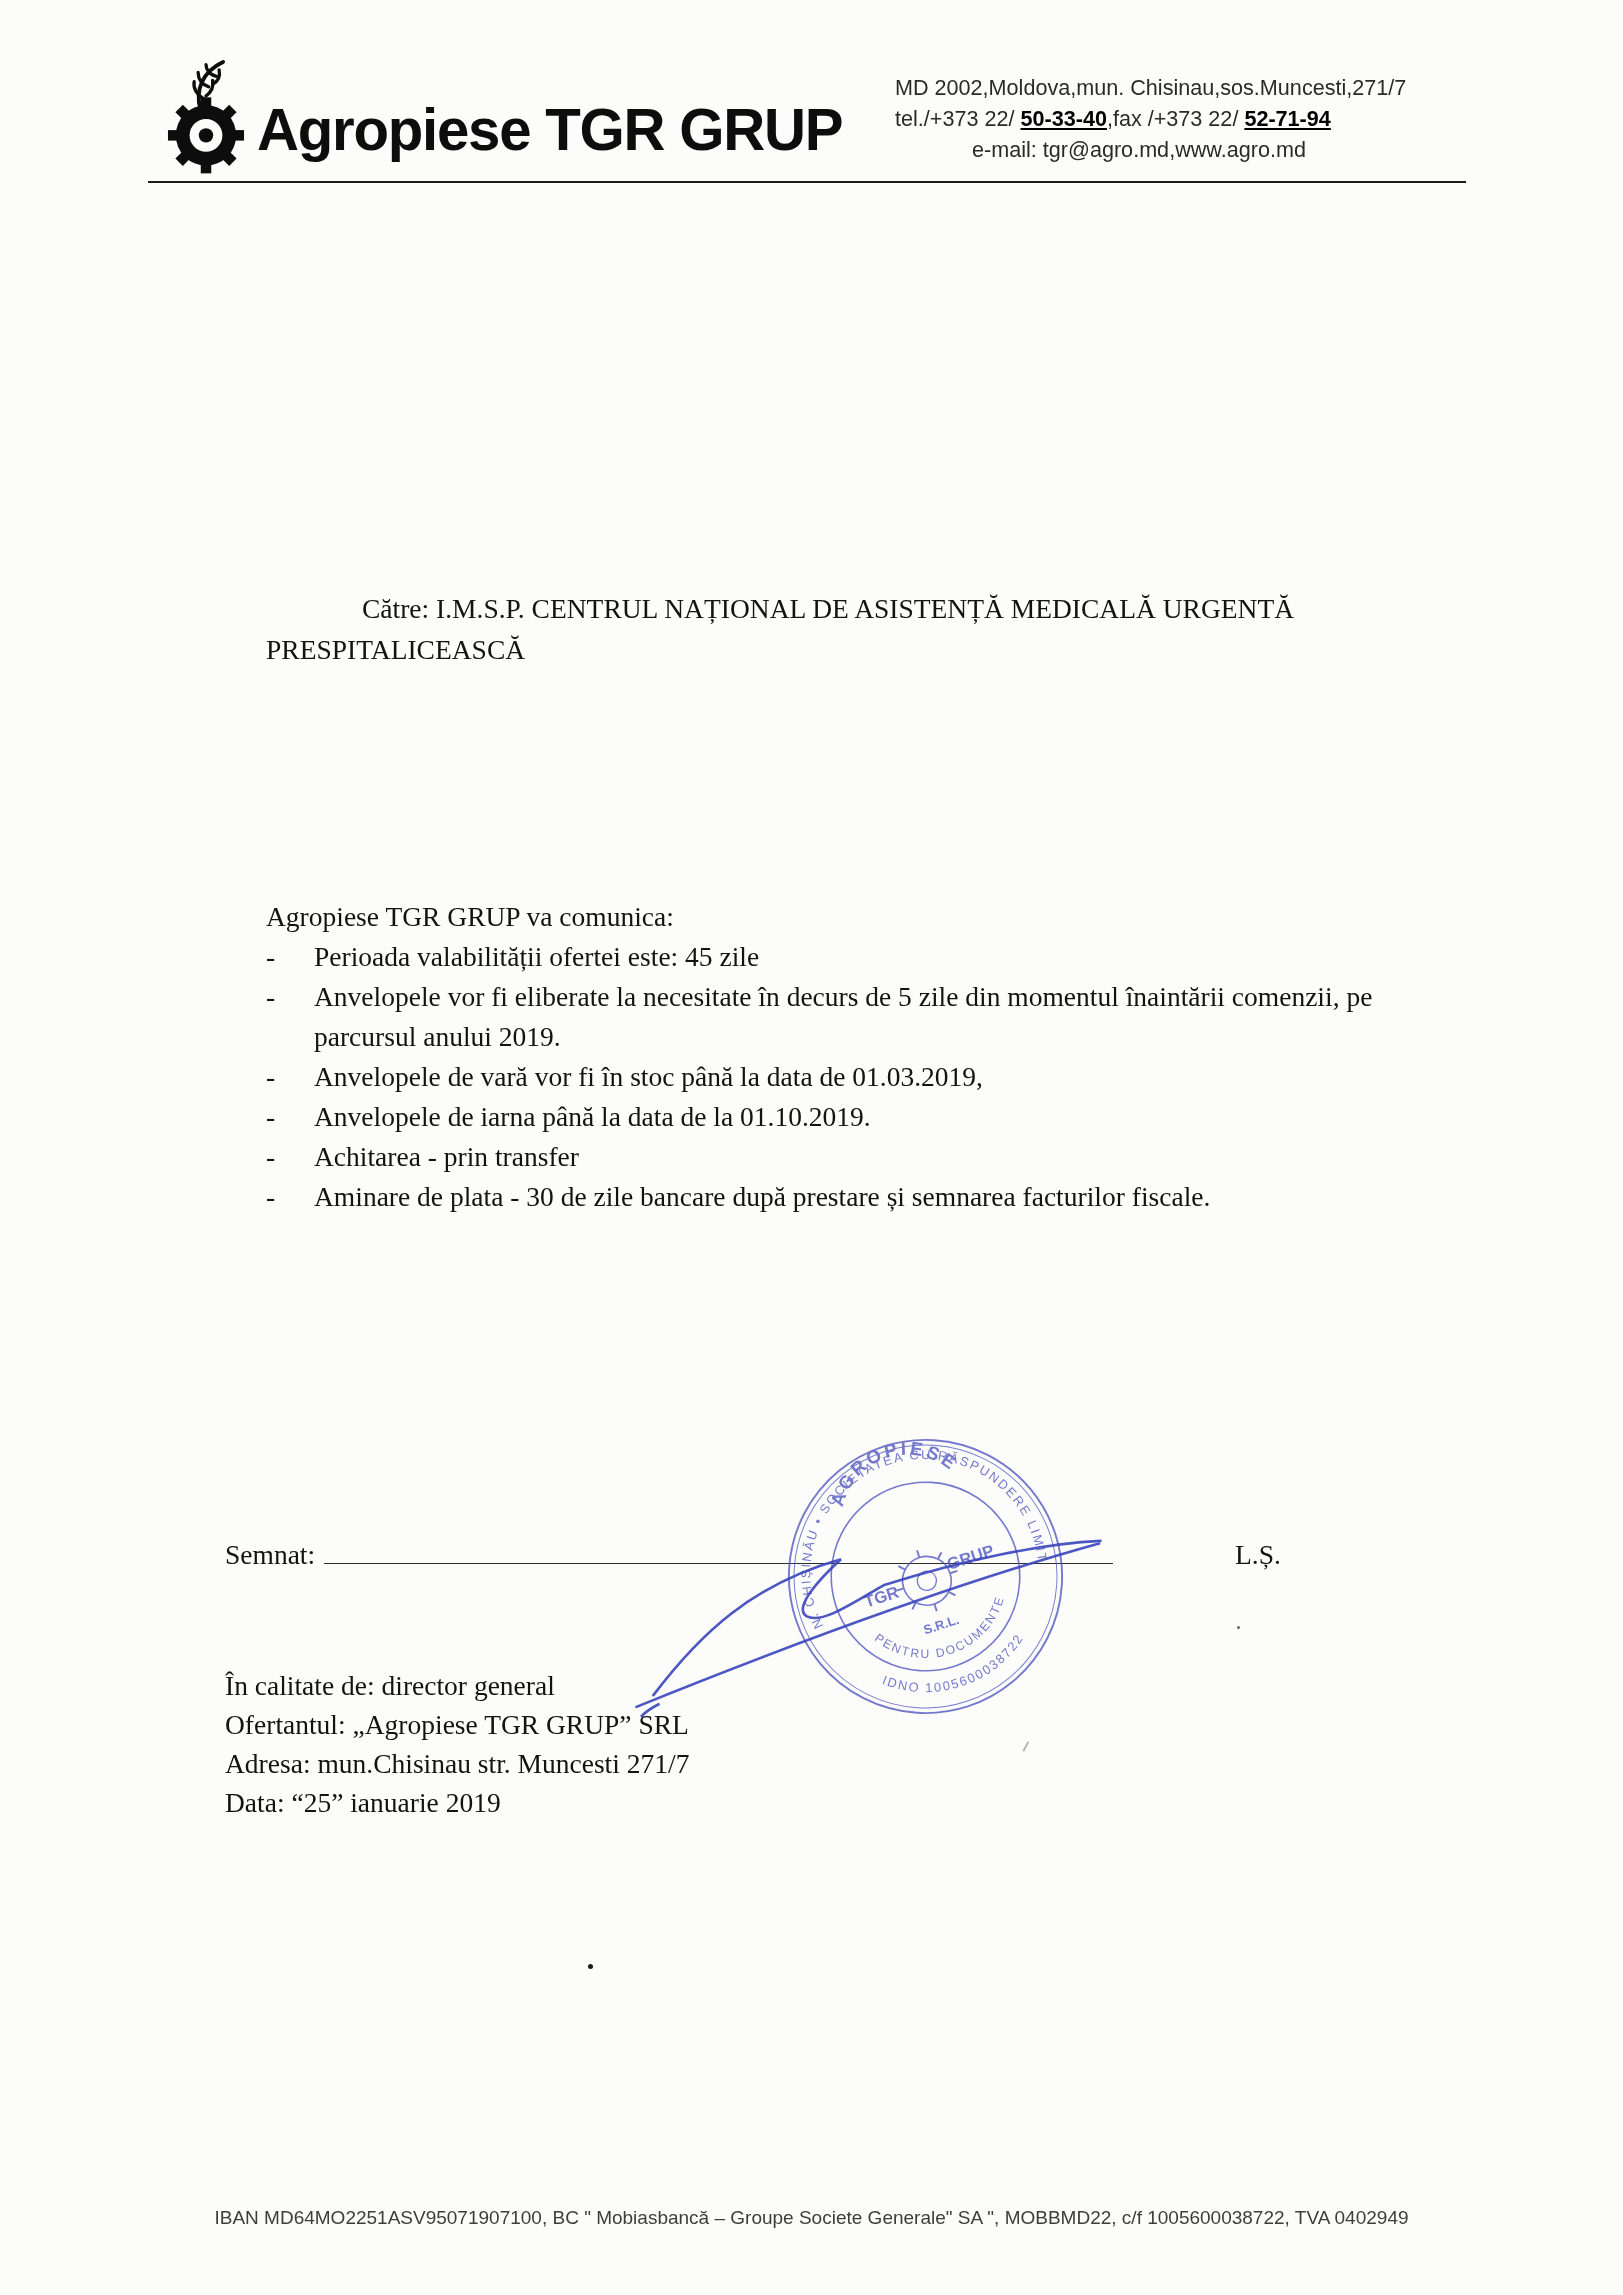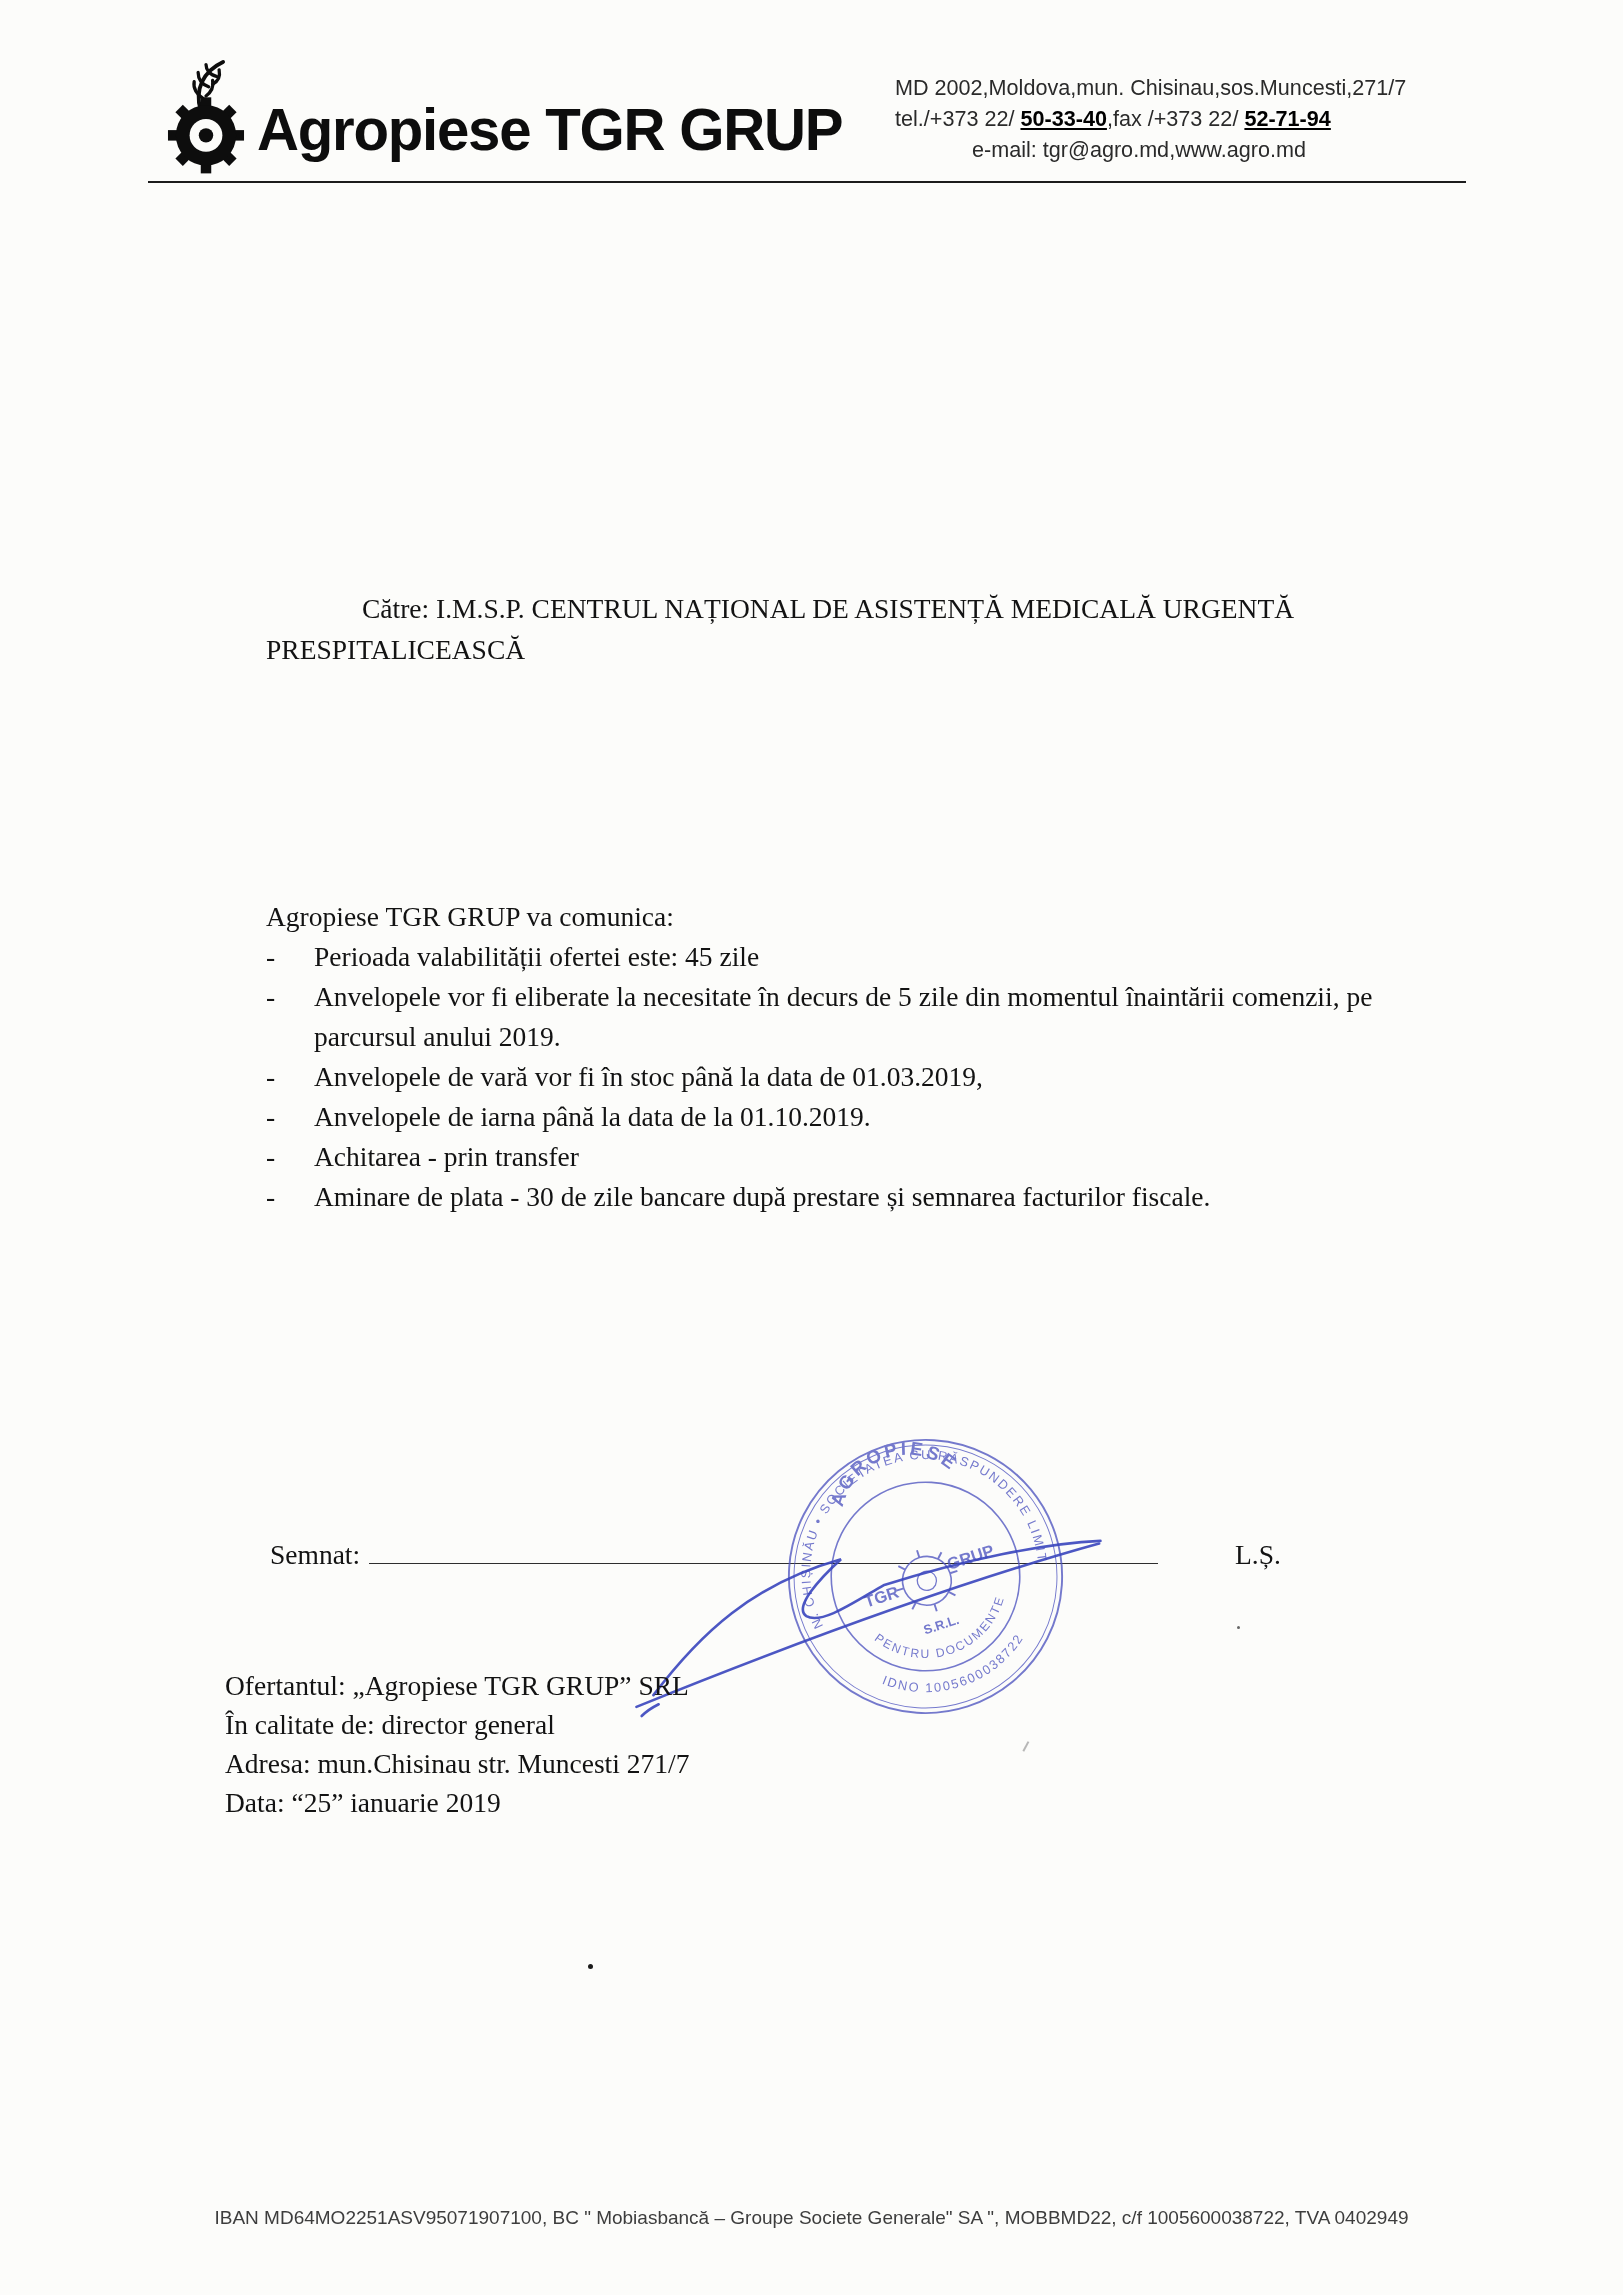--- a/index.html
+++ b/index.html
@@ -57,21 +57,21 @@
     font-size:27.5px;line-height:40px;
   }
   .terms-list{margin-top:0;}
   .term-row{display:flex;align-items:flex-start;}
   .dash{width:48px;flex:none;}
   .term-text{flex:none;max-width:1113px;}
 
   
   .semnat-row{
     position:absolute;left:225px;top:1539px;
-    font-size:27.5px;white-space:nowrap;margin-left:45px;
+    font-size:27.5px;white-space:nowrap;
   }
   .uline{
     display:inline-block;width:789px;height:6.5px;
     border-bottom:1.3px solid #2e2e2e;margin-left:9.2px;
   }
   .ls-label{
     position:absolute;left:1235px;top:1539px;font-size:27.5px;
   }
   .stamp-wrap{
     position:absolute;left:778px;top:1429px;width:295px;height:295px;
@@ -241,22 +241,22 @@
     <svg width="628" height="281" viewBox="0 0 960 430">
       <g fill="none" stroke="#3a46be" stroke-width="4" stroke-linecap="round" opacity="0.9">
         <path d="M 118 320 C 190 225, 270 150, 405 112 C 372 142, 332 186, 352 199 C 375 213, 428 176, 470 152 C 596 112, 716 88, 802 84"></path>
         <path d="M 92 338 C 260 270, 540 160, 800 88"></path>
         <path d="M 100 352 C 108 344, 118 338, 126 334"></path>
       </g>
     </svg>
   </div>
 
   <div class="details">
+    <div>În calitate de: director general</div>
     <div>Ofertantul: „Agropiese TGR GRUP” SRL</div>
-    <div>În calitate de: director general</div>
     <div>Adresa: mun.Chisinau str. Muncesti 271/7</div>
     <div>Data: “25” ianuarie 2019</div>
   </div>
 
   <div class="footer-line">IBAN MD64MO2251ASV95071907100, BC " Mobiasbancă – Groupe Societe Generale" SA ", MOBBMD22, c/f 1005600038722, TVA 0402949</div>
 
   <div class="dot dot-1"></div>
   <div class="dot dot-2"></div>
   <div class="mark-1"></div>
 

